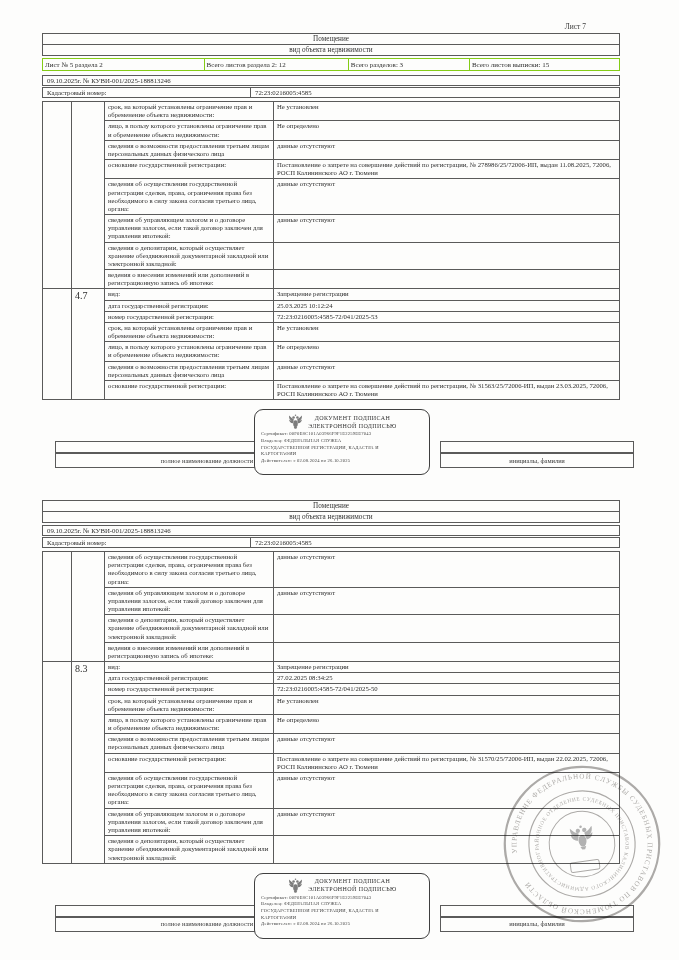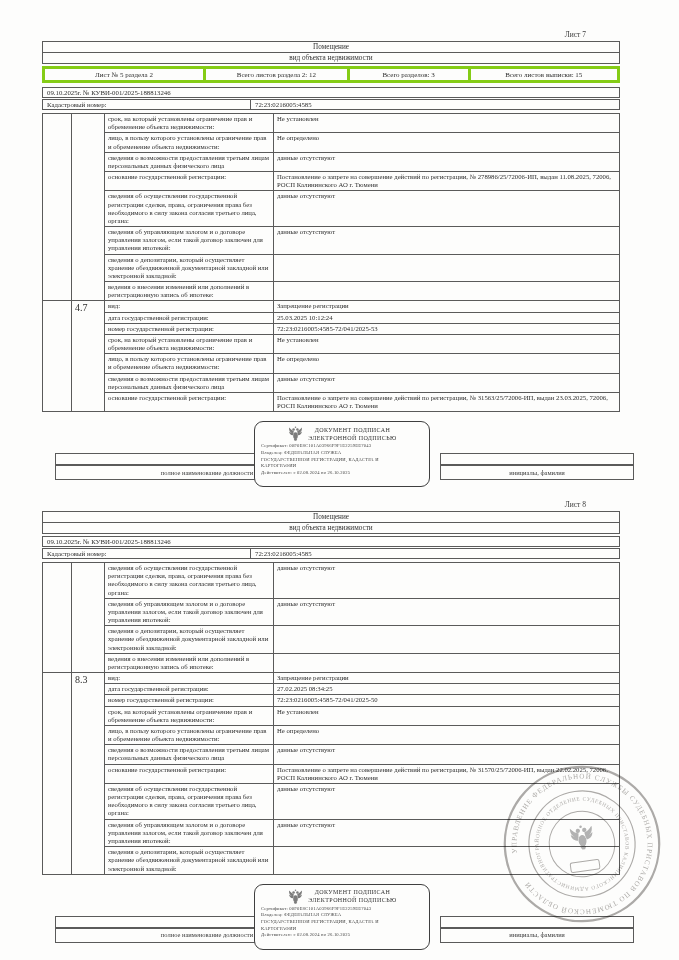--- a/index.html
+++ b/index.html
@@ -3,28 +3,28 @@
 <meta charset="utf-8">
 <style>
   html,body{margin:0;padding:0;}
   body{
     width:679px;height:960px;position:relative;overflow:hidden;
     background:#fdfdfc;
     font-family:"Liberation Serif","DejaVu Serif",serif;
     color:#2e2e2e;
   }
   .sheet{position:absolute;left:42px;width:578px;}
-  #sheet-7{top:30px;}
+  #sheet-7{top:22px;}
   #sheet-8{top:500px;}
   .sheet-label{text-align:right;font-size:7.5px;padding-right:34px;margin-bottom:2px;color:#3a3a3a;}
   .box{border:1px solid #5a5a5a;}
   .hdr{width:100%;border-collapse:collapse;margin-bottom:2px;}
   .hdr td{border:1px solid #5a5a5a;text-align:center;font-size:7.2px;padding:1px 8px;color:#333;}
   .meta{width:100%;border-collapse:collapse;margin-bottom:4px;}
-  .meta td{border:3px solid #84cc16;text-align:center;font-size:7px;padding:1.5px 2px;}
+  .meta td{border:1px solid #84cc16;font-size:7px;padding:1.5px 2px;}
   .docrow{font-size:6.8px;padding:1px 4px;margin-bottom:1px;}
   .kad{width:100%;border-collapse:collapse;margin-bottom:3px;}
   .kad td{border:1px solid #5a5a5a;font-size:6.8px;padding:1px 4px;}
   .kad td.kv{width:360px;}
   .main{width:100%;border-collapse:collapse;}
   .main td{border:1px solid #5a5a5a;font-size:6.7px;line-height:1.22;padding:1px 3px;vertical-align:top;}
   .main td.c-blank{width:22px;}
   .main td.c-num{width:26px;font-size:10px;}
   .main td.c-label{width:162px;}
   .sig{position:relative;height:76px;margin-top:9px;}
@@ -192,21 +192,20 @@
         </div>
       </div>
       <div class="stamp-small">Сертификат: 00F0E8C101A03966F9F1E2259EE7043</div>
       <div class="stamp-small" style="width:128px">Владелец: ФЕДЕРАЛЬНАЯ СЛУЖБА ГОСУДАРСТВЕННОЙ РЕГИСТРАЦИИ, КАДАСТРА И КАРТОГРАФИИ</div>
       <div class="stamp-small">Действителен: с 02.08.2024 по 26.10.2025</div>
     </div>
   </div>
 </div>
 
 <div class="sheet" id="sheet-8">
-  <div class="sheet-label">Лист 8</div>
 
   <table class="hdr">
     <tbody>
       <tr>
           <td>Помещение</td>
         </tr>
       <tr>
           <td>вид объекта недвижимости</td>
         </tr>
     </tbody>

